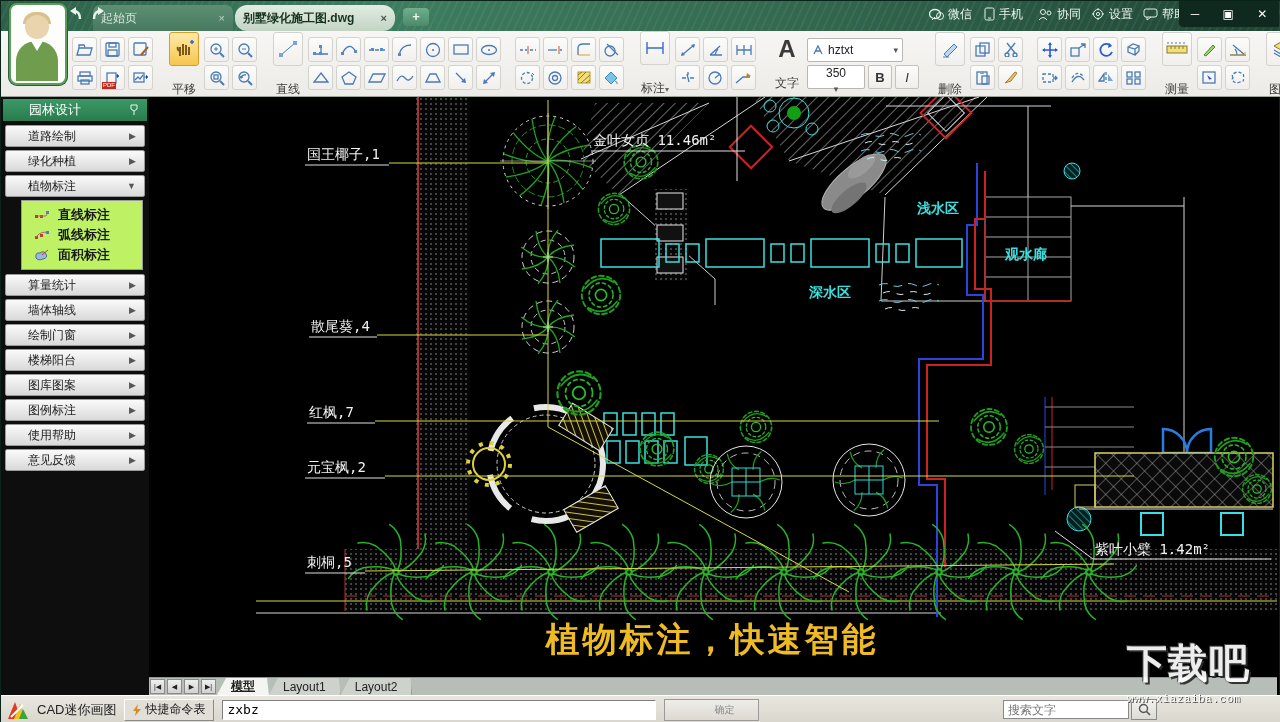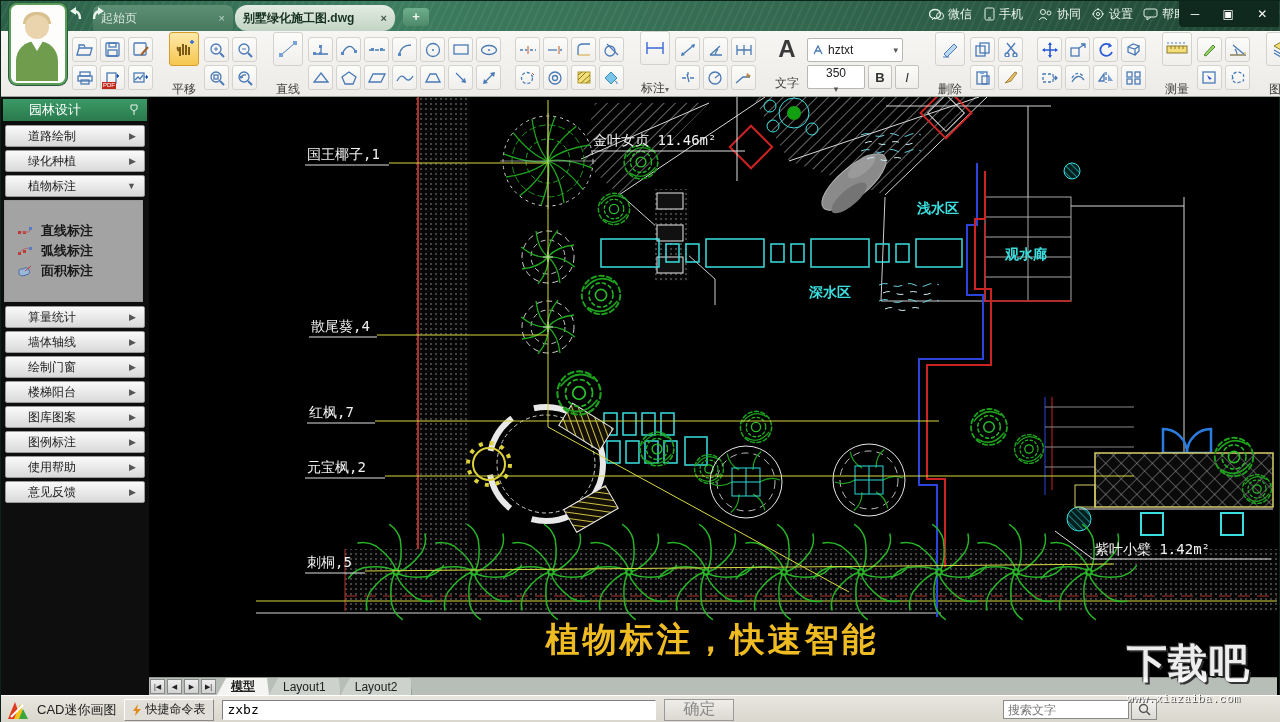--- a/index.html
+++ b/index.html
@@ -53,21 +53,21 @@
     display:flex;align-items:center;justify-content:center;font-size:13px;color:#333;}
   .bigA{font-size:24px;font-weight:bold;color:#3a3a3a;line-height:22px;}
   
   .sidebar{position:absolute;left:0;top:96px;width:148px;height:598px;background:#0e0e0e;z-index:8;}
   .sb-head{margin:2px 2px 4px 2px;height:22px;background:linear-gradient(#3b9a66,#2a7a4e);color:#fff;font-size:13px;
     display:flex;align-items:center;padding:0 10px 0 26px;position:relative;}
   .sb-pin{position:absolute;right:8px;top:5px;}
   .sb-item{margin:3px 4px;height:20px;background:linear-gradient(#fafafa,#d9d9d9);border:1px solid #9a9a9a;
     border-radius:2px;color:#222;font-size:12px;display:flex;align-items:center;padding:0 8px 0 22px;position:relative;}
   .sb-item .arr{position:absolute;right:8px;font-size:9px;color:#555;}
-  .sb-sub{margin:2px 6px 4px 3px;background:#a3a3a3;border:1px solid #9a9a9a;padding:20px 2px;}
+  .sb-sub{margin:2px 6px 4px 20px;background:#bef264;border:1px solid #9a9a9a;padding:4px 2px;}
   .sb-subitem{height:20px;display:flex;align-items:center;gap:8px;padding-left:10px;font-size:13px;color:#1a1a1a;font-weight:bold;}
   
   .canvas{position:absolute;left:148px;top:96px;width:1128px;height:580px;background:#000;}
   .canvas svg{display:block}
   
   .tabstrip{position:absolute;left:148px;top:676px;width:1128px;height:18px;background:#b7bdb7;
     display:flex;align-items:stretch;border-top:1px solid #8f958f;box-sizing:border-box;}
   .navbtn{width:15px;margin:1px 1px;background:linear-gradient(#efefef,#d2d2d2);border:1px solid #8a8a8a;
     font-size:7px;display:flex;align-items:center;justify-content:center;color:#222;box-sizing:border-box;}
   .ltab{padding:0 14px;font-size:12px;display:flex;align-items:center;color:#222;
@@ -77,21 +77,21 @@
   
   .statusbar{position:absolute;left:0;top:694px;width:1280px;height:28px;background:linear-gradient(#e9e6df,#d9d6cd);
     border-top:1px solid #fff;display:flex;align-items:center;box-sizing:border-box;padding:0 6px;gap:8px;}
   .sb-logo{width:22px;height:20px;}
   .appname{font-size:13px;color:#222;}
   .classicbtn{height:20px;border:1px solid #8a8a8a;border-top-color:#fff;border-left-color:#fff;background:#e2dfd8;
     font-size:12px;color:#222;display:flex;align-items:center;gap:4px;padding:0 8px;}
   .cmdin{width:424px;height:18px;border:1px solid #7f7f7f;border-bottom-color:#fff;border-right-color:#fff;
     background:#fff;font-family:"DejaVu Sans Mono",monospace;font-size:13px;padding:0 4px;color:#000;}
   .okbtn{width:68px;height:20px;border:1px solid #9a9a9a;background:linear-gradient(#efede8,#dcd9d2);
-    font-size:16px;color:#8a8a8a;display:flex;align-items:center;justify-content:center;}
+    font-size:10px;color:#8a8a8a;display:flex;align-items:center;justify-content:center;padding-left:25px;}
   .searchwrap{margin-left:auto;display:flex;align-items:center;margin-right:118px;}
   .searchin{width:116px;height:17px;border:1px solid #8a8a8a;background:#fff;font-size:12px;padding:0 4px;color:#555;}
   .searchbtn{width:24px;height:19px;border:1px solid #8a8a8a;background:linear-gradient(#f2f1ee,#dddbd5);
     display:flex;align-items:center;justify-content:center;margin-left:2px;}
   
   .watermark{position:absolute;right:2px;bottom:0px;width:150px;height:80px;z-index:60;pointer-events:none;
     text-align:left;color:#fff;font-family:Liberation Mono, monospace;}
   .wm-t{font-size:40px;font-weight:bold;line-height:52px;letter-spacing:1px;
     text-shadow:0 0 2px #333,2px 2px 0 #2a2a2a,-1px -1px 0 #555;opacity:.93;}
   .wm-u{font-size:11px;letter-spacing:.5px;text-shadow:1px 1px 0 #333;opacity:.85;}

